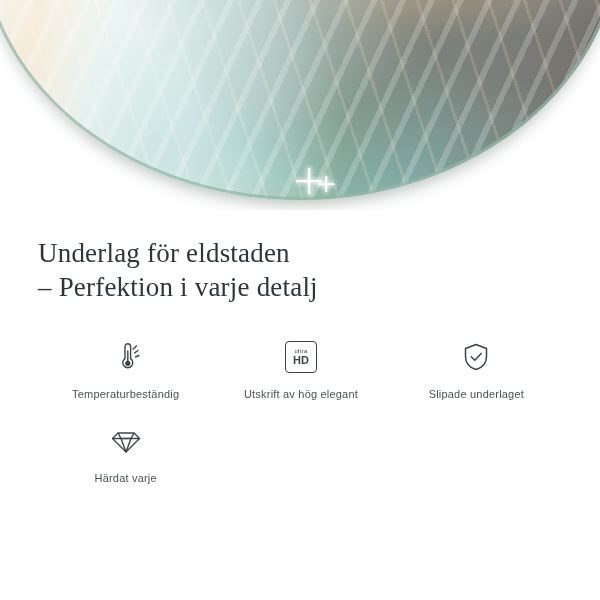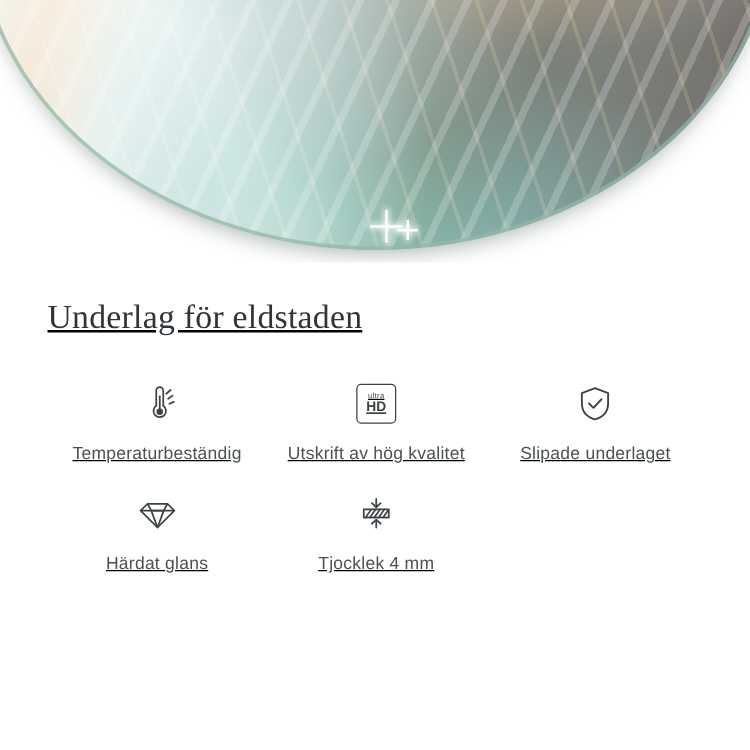--- a/index.html
+++ b/index.html
@@ -113,21 +113,20 @@
     box-shadow: 0 0 5px 1px rgba(255,255,255,0.9);
   }
   .sparkle.s1 { left: 296px; top: 168px; }
   .sparkle.s2 { left: 318px; top: 176px; width: 16px; height: 16px; }
   .sparkle.s2::before { width: 16px; }
   .sparkle.s2::after { height: 16px; }
 
   
   .content {
     padding: 26px 36px 0 38px;
-    text-decoration: underline;
   }
   .headline {
     font-family: "Liberation Serif", serif;
     font-size: 27px;
     line-height: 34px;
     color: #2f3538;
     font-weight: 400;
     margin: 0 0 18px 0;
     letter-spacing: 0.2px;
   }
@@ -156,21 +155,21 @@
   .feature-icon {
     width: 48px;
     height: 46px;
     display: flex;
     align-items: center;
     justify-content: center;
     color: #3c4346;
   }
   .feature-label {
     margin-top: 8px;
-    font-size: 14px;
+    font-size: 11px;
     color: #4a5154;
     text-align: right;
     letter-spacing: 0.2px;
   }
   .ultrahd {
     width: 30px;
     height: 30px;
     border: 1.6px solid #3c4346;
     border-radius: 4px;
     display: flex;
@@ -191,20 +190,21 @@
     <div class="hero-disc"></div>
     <div class="hero-edge"></div>
     <div class="sparkle s1"></div>
     <div class="sparkle s2"></div>
   </div>
 
   <div class="content">
 
     <h1 class="headline">
       <span class="l1">Underlag för eldstaden</span>
+      <span class="l2">– Perfektion i varje detalj</span>
     </h1>
 
 
     <div class="features">
 
       <div class="feature">
         <div class="feature-icon">
           <svg width="34" height="34" viewBox="0 0 34 34" fill="none" stroke="#3c4346" stroke-width="1.4" stroke-linecap="round">
             <path d="M16 6.5a2.8 2.8 0 0 1 5.6 0v12.1a5 5 0 1 1-5.6 0z"></path>
             <line x1="18.8" y1="11" x2="18.8" y2="21"></line>
@@ -217,21 +217,21 @@
         <div class="feature-label">Temperaturbeständig</div>
       </div>
 
       <div class="feature">
         <div class="feature-icon">
           <div class="ultrahd">
             <span class="u1">ultra</span>
             <span class="u2">HD</span>
           </div>
         </div>
-        <div class="feature-label">Utskrift av hög kvalitet</div>
+        <div class="feature-label">Utskrift av hög elegant</div>
       </div>
 
       <div class="feature">
         <div class="feature-icon">
           <svg width="34" height="34" viewBox="0 0 34 34" fill="none" stroke="#3c4346" stroke-width="1.5" stroke-linecap="round" stroke-linejoin="round">
             <path d="M17 4.5 6.5 8.5v8c0 7 4.6 11.3 10.5 13 5.9-1.7 10.5-6 10.5-13v-8z"></path>
             <polyline points="12.2,16.8 15.8,20.3 22.2,13.4"></polyline>
           </svg>
         </div>
         <div class="feature-label">Slipade underlaget</div>
@@ -239,37 +239,20 @@
 
       <div class="feature">
         <div class="feature-icon">
           <svg width="36" height="34" viewBox="0 0 36 34" fill="none" stroke="#3c4346" stroke-width="1.4" stroke-linejoin="round">
             <path d="M10 9h16l5.5 5.5L18 28 4.5 14.5z"></path>
             <path d="M4.5 14.5h27"></path>
             <path d="M10 9l3 5.5L18 28l5-13.5L26 9"></path>
             <path d="M13 14.5h10"></path>
           </svg>
         </div>
-        <div class="feature-label">Härdat glans</div>
-      </div>
-
-
-      <div class="feature">
-        <div class="feature-icon">
-          <svg width="34" height="34" viewBox="0 0 34 34" fill="none" stroke="#3c4346" stroke-width="1.4" stroke-linecap="round">
-            <line x1="17" y1="5" x2="17" y2="11"></line>
-            <polyline points="13.5,8.5 17,11.8 20.5,8.5"></polyline>
-            <rect x="7" y="13.5" width="20" height="6.5"></rect>
-            <line x1="8.5" y1="20" x2="13" y2="13.5"></line>
-            <line x1="12" y1="20" x2="16.5" y2="13.5"></line>
-            <line x1="15.5" y1="20" x2="20" y2="13.5"></line>
-            <line x1="19" y1="20" x2="23.5" y2="13.5"></line>
-            <line x1="22.5" y1="20" x2="26.5" y2="14.2"></line>
-            <line x1="17" y1="28" x2="17" y2="22.5"></line>
-            <polyline points="13.5,25 17,21.7 20.5,25"></polyline>
-          </svg>
-        </div>
-        <div class="feature-label">Tjocklek 4 mm</div>
-      </div>
+        <div class="feature-label">Härdat varje</div>
+      </div>
+
+
 
     </div>
   </div>
 </div>
 
 </body></html>

